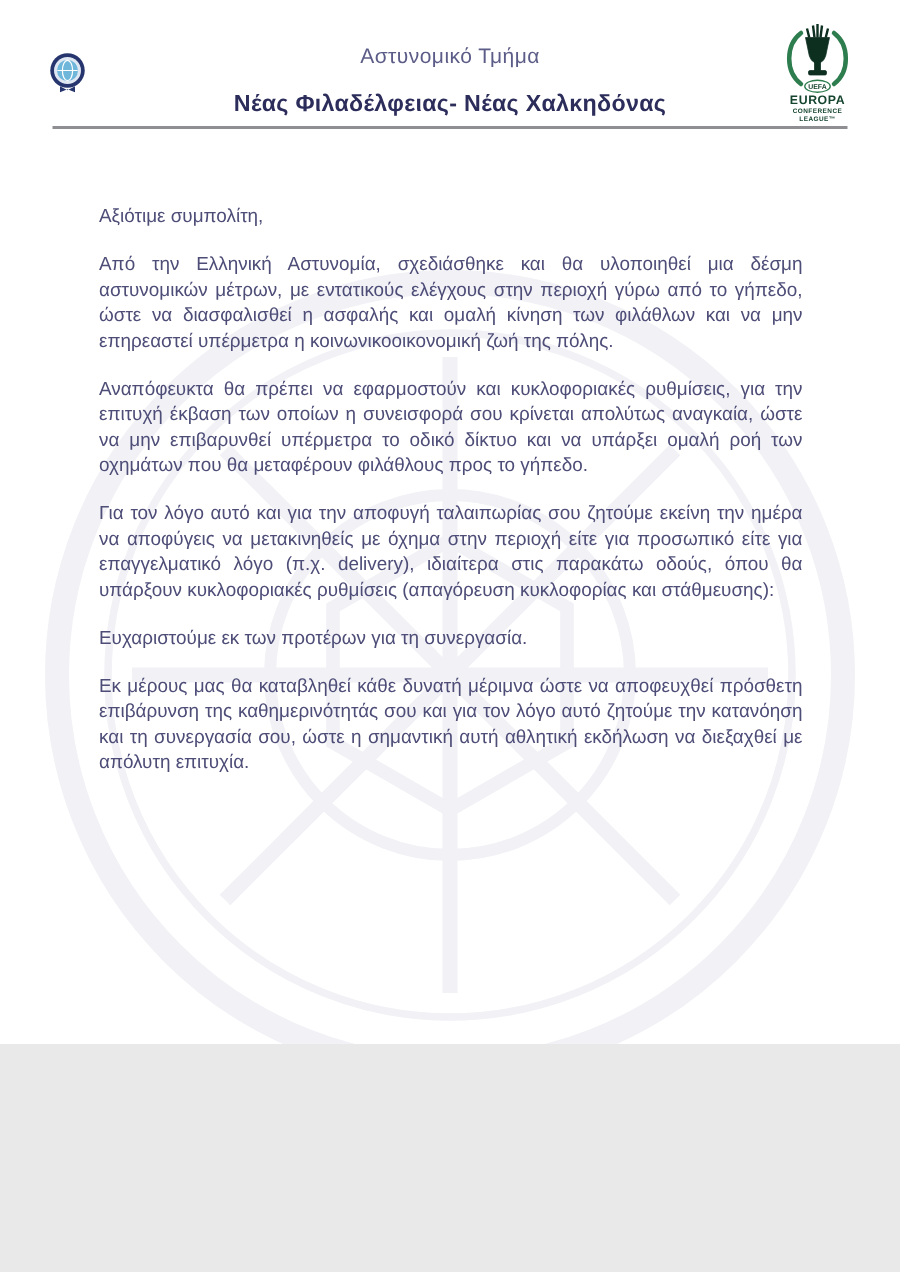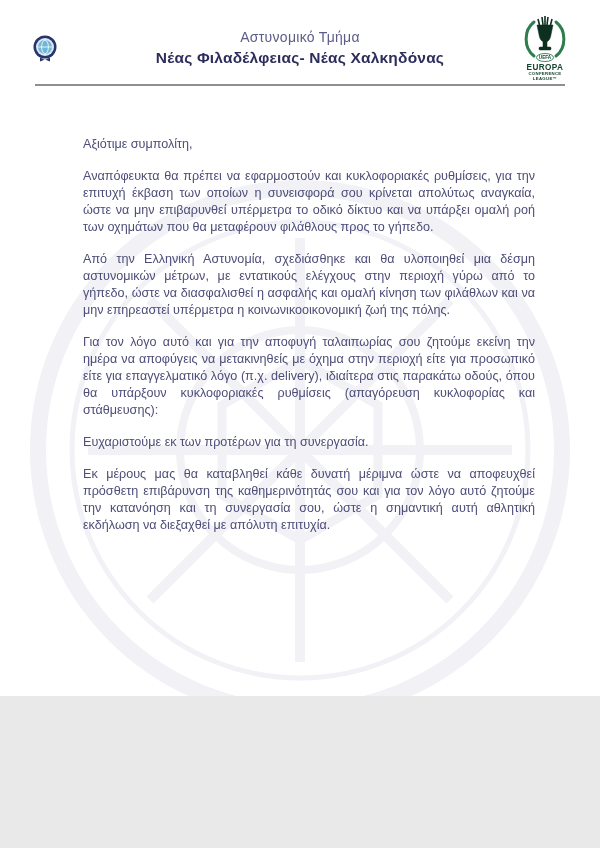--- a/index.html
+++ b/index.html
@@ -8,29 +8,29 @@
     width:600px;height:696px;
     margin:0 auto;
     background:#ffffff;
     font-family:"Liberation Sans","DejaVu Sans",sans-serif;
     overflow:hidden;
   }
   
   .police-logo{position:absolute;left:31px;top:34px;width:28px;height:30px;}
   .header-center{position:absolute;left:100px;right:100px;top:29px;text-align:center;}
   .dept-line1{font-size:14px;color:#5c5c88;letter-spacing:.3px;}
-  .dept-line2{font-size:15.5px;font-weight:bold;color:#2d2d5c;margin-top:4px;letter-spacing:.2px;}
+  .dept-line2{font-size:15.5px;font-weight:bold;color:#2d2d5c;margin-top:16px;letter-spacing:.2px;}
   .uefa-logo{position:absolute;left:511px;top:11px;width:68px;height:72px;}
   .header-rule{position:absolute;left:35px;top:84px;width:530px;border-top:2px solid #8f8f93;}
   
   .watermark{position:absolute;left:18px;top:150px;width:564px;height:600px;z-index:0;}
   
   .letter{position:absolute;left:66px;top:136px;width:469px;z-index:1;}
   .letter p{
-    margin:0 0 15px 17px;
+    margin:0 0 15px 0;
     font-size:12.6px;
     line-height:17px;
     color:#4d4d78;
     text-align:justify;
   }
   .letter p.salutation{text-align:left;}
   
   .footer-rule{position:absolute;left:35px;top:784px;width:530px;border-top:2px solid #8a8a8e;}
   .footer{
     position:absolute;left:0;right:0;top:796px;
@@ -90,22 +90,22 @@
       <text x="34" y="58.5" font-size="8.2" font-weight="bold" fill="#15442f" text-anchor="middle" letter-spacing="0.4" font-family="Liberation Sans, DejaVu Sans, sans-serif">EUROPA</text>
       <text x="34" y="64.2" font-size="4.3" font-weight="bold" fill="#15442f" text-anchor="middle" letter-spacing="0.3" font-family="Liberation Sans, DejaVu Sans, sans-serif">CONFERENCE</text>
       <text x="34" y="69.4" font-size="4.3" font-weight="bold" fill="#15442f" text-anchor="middle" letter-spacing="0.3" font-family="Liberation Sans, DejaVu Sans, sans-serif">LEAGUE™</text>
     </svg>
 
     <div class="header-rule"></div>
   </div>
 
   <main class="letter">
     <p class="salutation">Αξιότιμε συμπολίτη,</p>
+    <p>Από την Ελληνική Αστυνομία, σχεδιάσθηκε και θα υλοποιηθεί μια δέσμη αστυνομικών μέτρων, με εντατικούς ελέγχους στην περιοχή γύρω από το γήπεδο, ώστε να διασφαλισθεί η ασφαλής και ομαλή κίνηση των φιλάθλων και να μην επηρεαστεί υπέρμετρα η κοινωνικοοικονομική ζωή της πόλης.</p>
     <p>Αναπόφευκτα θα πρέπει να εφαρμοστούν και κυκλοφοριακές ρυθμίσεις, για την επιτυχή έκβαση των οποίων η συνεισφορά σου κρίνεται απολύτως αναγκαία, ώστε να μην επιβαρυνθεί υπέρμετρα το οδικό δίκτυο και να υπάρξει ομαλή ροή των οχημάτων που θα μεταφέρουν φιλάθλους προς το γήπεδο.</p>
-    <p>Από την Ελληνική Αστυνομία, σχεδιάσθηκε και θα υλοποιηθεί μια δέσμη αστυνομικών μέτρων, με εντατικούς ελέγχους στην περιοχή γύρω από το γήπεδο, ώστε να διασφαλισθεί η ασφαλής και ομαλή κίνηση των φιλάθλων και να μην επηρεαστεί υπέρμετρα η κοινωνικοοικονομική ζωή της πόλης.</p>
     <p>Για τον λόγο αυτό και για την αποφυγή ταλαιπωρίας σου ζητούμε εκείνη την ημέρα να αποφύγεις να μετακινηθείς με όχημα στην περιοχή είτε για προσωπικό είτε για επαγγελματικό λόγο (π.χ. delivery), ιδιαίτερα στις παρακάτω οδούς, όπου θα υπάρξουν κυκλοφοριακές ρυθμίσεις (απαγόρευση κυκλοφορίας και στάθμευσης):</p>
     <p>Ευχαριστούμε εκ των προτέρων για τη συνεργασία.</p>
     <p>Εκ μέρους μας θα καταβληθεί κάθε δυνατή μέριμνα ώστε να αποφευχθεί πρόσθετη επιβάρυνση της καθημερινότητάς σου και για τον λόγο αυτό ζητούμε την κατανόηση και τη συνεργασία σου, ώστε η σημαντική αυτή αθλητική εκδήλωση να διεξαχθεί με απόλυτη επιτυχία.</p>
   </main>
 
   <div class="footer-rule"></div>
   <div class="footer">
     <div class="footer-item">
       <svg width="12" height="12" viewBox="0 0 24 24">
         <path d="M6.62 10.79c1.44 2.83 3.76 5.14 6.59 6.59l2.2-2.2c.27-.27.67-.36 1.02-.24 1.12.37 2.33.57 3.57.57.55 0 1 .45 1 1V20c0 .55-.45 1-1 1-9.39 0-17-7.61-17-17 0-.55.45-1 1-1h3.5c.55 0 1 .45 1 1 0 1.25.2 2.45.57 3.57.11.35.03.74-.25 1.02l-2.2 2.2z" fill="#2e3057"></path>

